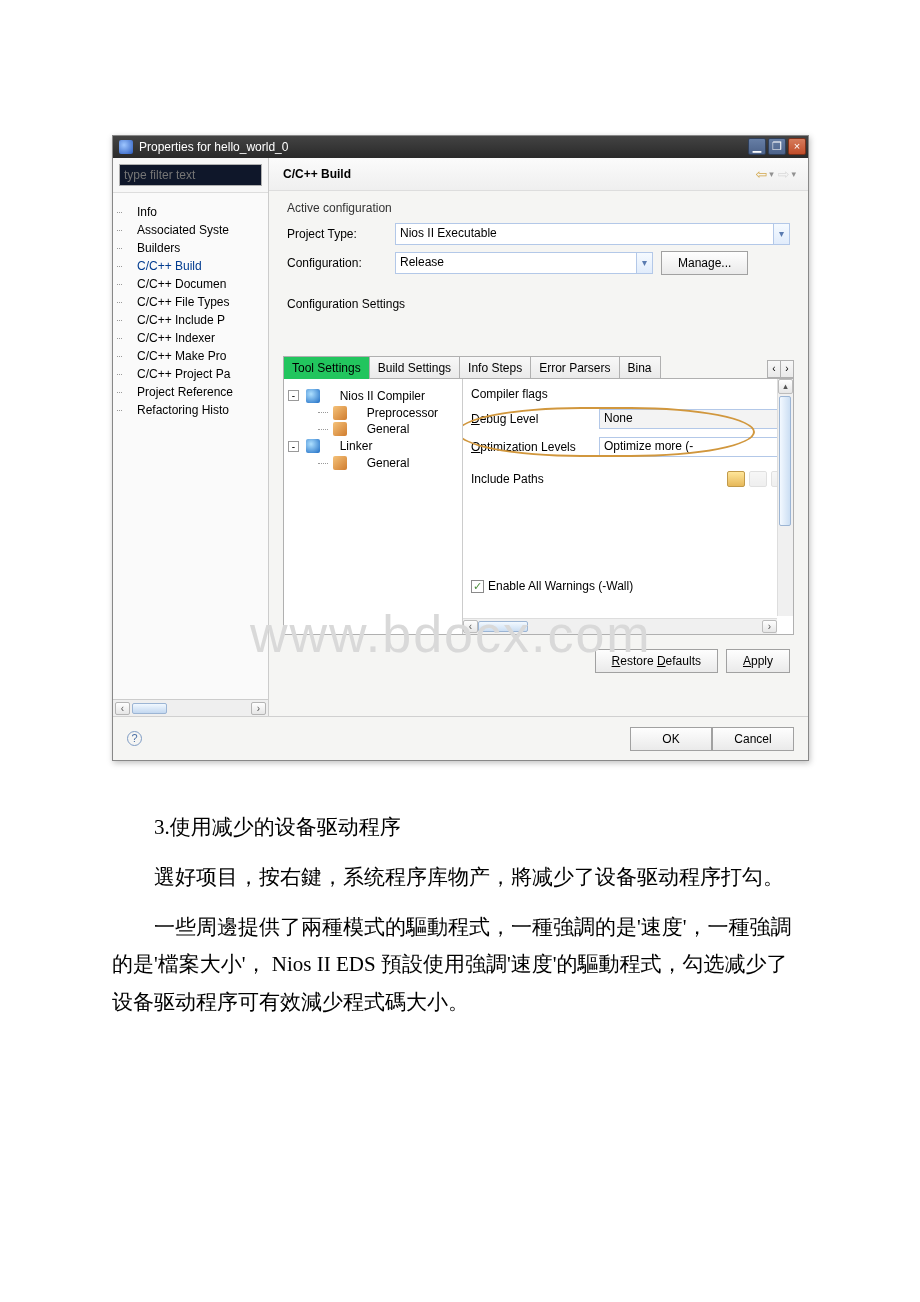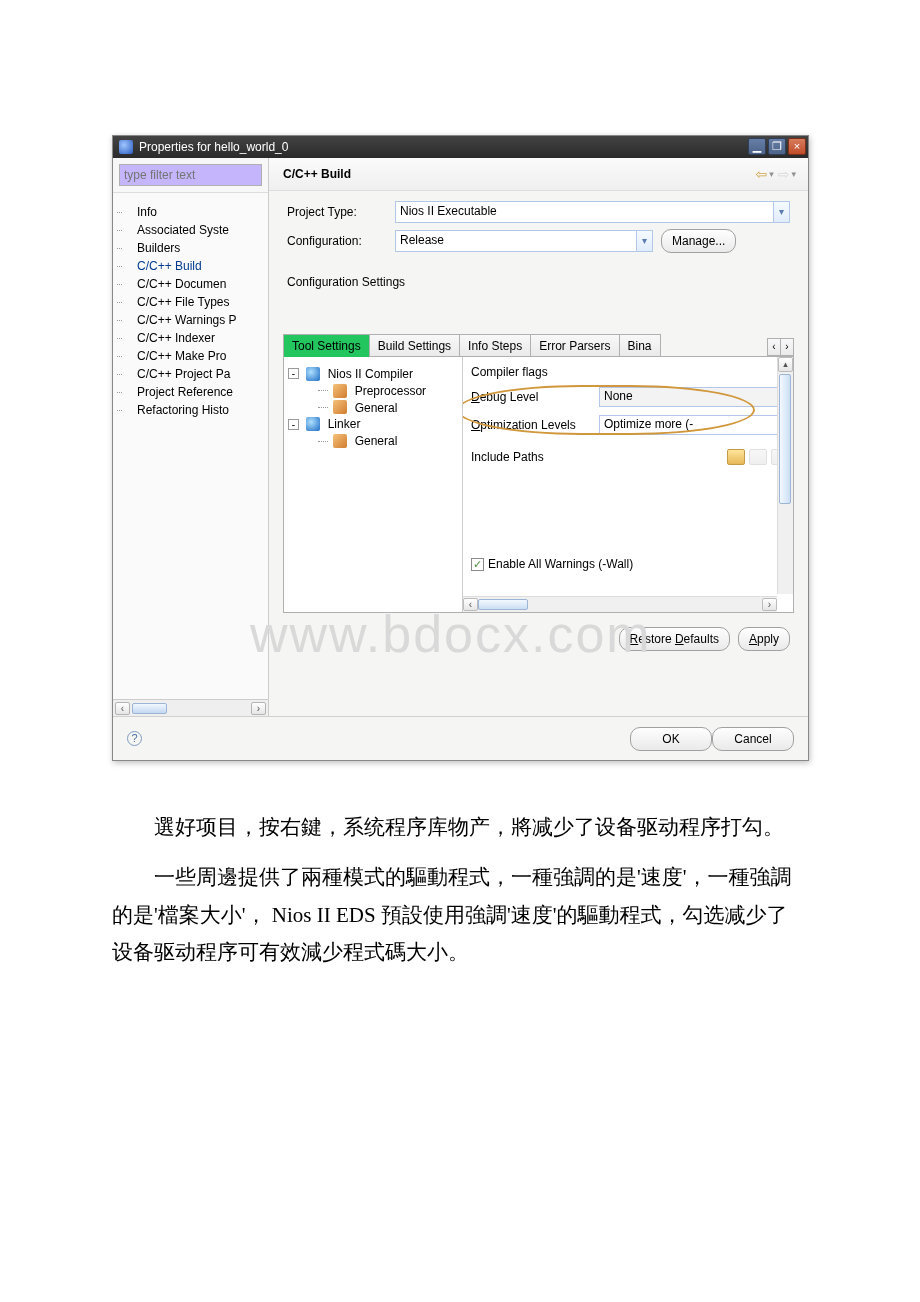--- a/index.html
+++ b/index.html
@@ -72,21 +72,21 @@
     border-bottom: 1px solid #ddd;
     background: #f7f7f7;
   }
   .filter-input {
     width: 100%;
     height: 22px;
     border: 1px solid #b0b0b0;
     padding: 2px 4px;
     font-size: 12px;
     color: #666;
-    background: #c4b5fd;
+    background: #0f172a;
   }
   .nav-tree {
     flex: 1;
     padding: 8px 0 0 10px;
     overflow: hidden;
     white-space: nowrap;
   }
   .tree-item {
     padding: 2px 0;
     position: relative;
@@ -182,24 +182,24 @@
   .select.small { flex: none; width: 258px; }
   .drop-arrow {
     width: 16px; height: 20px;
     position: absolute; right: 0; top: 0;
     background: linear-gradient(to bottom,#f5faff,#e1ecfb);
     border-left: 1px solid #b3c8e8;
     text-align: center; font-size: 10px; line-height: 20px; color: #5a7bb0;
   }
   .btn {
     height: 24px;
-    padding: 0 10px;
+    padding: 0 16px;
     background: linear-gradient(to bottom,#fefefe,#eaeaea);
     border: 1px solid #a1a1a1;
-    border-radius: 10px;
+    border-radius: 0;
     font-size: 12px;
     cursor: pointer;
   }
   
   .subtitle { margin: 6px 0 8px 4px; }
   .tabbar {
     display: flex;
     align-items: flex-end;
     border-bottom: 1px solid #b0b0b0;
     margin: 0 0 0 0;
@@ -257,21 +257,21 @@
     margin-right: 4px; vertical-align: middle;
   }
   .ticon {
     display: inline-block; width: 14px; height: 14px;
     vertical-align: middle;
     margin-right: 4px;
     border-radius: 2px;
   }
   .ticon.blue { background: radial-gradient(circle at 5px 5px,#aee0ff,#1d6cc4); }
   .ticon.tool { background: linear-gradient(135deg,#f5c27a,#d07c2e); }
-  .tcaption { vertical-align: middle; }
+  .tcaption { vertical-align: middle; margin-left: 12px; }
   .tnode.child { padding-left: 30px; }
   .tnode.child.dotted::before {
     content: ""; display: inline-block;
     width: 10px; border-top: 1px dotted #999;
     vertical-align: middle; margin-right: 2px;
   }
   .tool-right {
     flex: 1;
     border-left: 1px solid #ccc;
     padding: 8px 4px 4px 8px;
@@ -445,21 +445,21 @@
           <input class="filter-input" placeholder="type filter text" style="">
         </div>
         <div class="nav-tree">
           <div class="tree-item root">
             <div class="tree-child tree-item">Info</div>
             <div class="tree-child tree-item">Associated Syste</div>
             <div class="tree-child tree-item">Builders</div>
             <div class="tree-child tree-item active">C/C++ Build</div>
             <div class="tree-child tree-item">C/C++ Documen</div>
             <div class="tree-child tree-item">C/C++ File Types</div>
-            <div class="tree-child tree-item">C/C++ Warnings P</div>
+            <div class="tree-child tree-item">C/C++ Include P</div>
             <div class="tree-child tree-item">C/C++ Indexer</div>
             <div class="tree-child tree-item">C/C++ Make Pro</div>
             <div class="tree-child tree-item">C/C++ Project Pa</div>
             <div class="tree-child tree-item">Project Reference</div>
             <div class="tree-child tree-item">Refactoring Histo</div>
           </div>
         </div>
         <div class="left-scroll">
           <div class="scroll-arrow">‹</div>
           <div class="scroll-track">
@@ -475,20 +475,21 @@
           <div class="nav-arrows">
             <span class="nav-glyph">⇦</span>
             <span class="nav-tri">▾</span>
             <span class="nav-glyph dim">⇨</span>
             <span class="nav-tri">▾</span>
           </div>
         </div>
 
         <div class="content">
           <div class="fieldset">
+            <div class="fieldset-title">Active configuration</div>
             <div class="form-row">
               <span class="form-label">Project Type:</span>
               <div class="select">
                 <span>Nios II Executable</span>
                 <span class="drop-arrow">▾</span>
               </div>
             </div>
             <div class="form-row">
               <span class="form-label">Configuration:</span>
               <div class="select small">
@@ -593,18 +594,19 @@
     <div class="dialog-footer">
       <div class="help-ico">?</div>
       <div class="footer-actions">
         <button class="btn">OK</button>
         <button class="btn">Cancel</button>
       </div>
     </div>
   </div>
 
   <div class="essay">
+    <p class="first">3.使用减少的设备驱动程序</p>
     <p>選好项目，按右鍵，系统程序库物产，將减少了设备驱动程序打勾。</p>
     <p>一些周邊提供了兩種模式的驅動程式，一種強調的是'速度'，一種強調的是'檔案大小'， Nios II EDS 預設使用強調'速度'的驅動程式，勾选减少了设备驱动程序可有效減少程式碼大小。</p>
   </div>
 </div>
 
 <div class="watermark">www.bdocx.com</div>
 
 </body></html>

